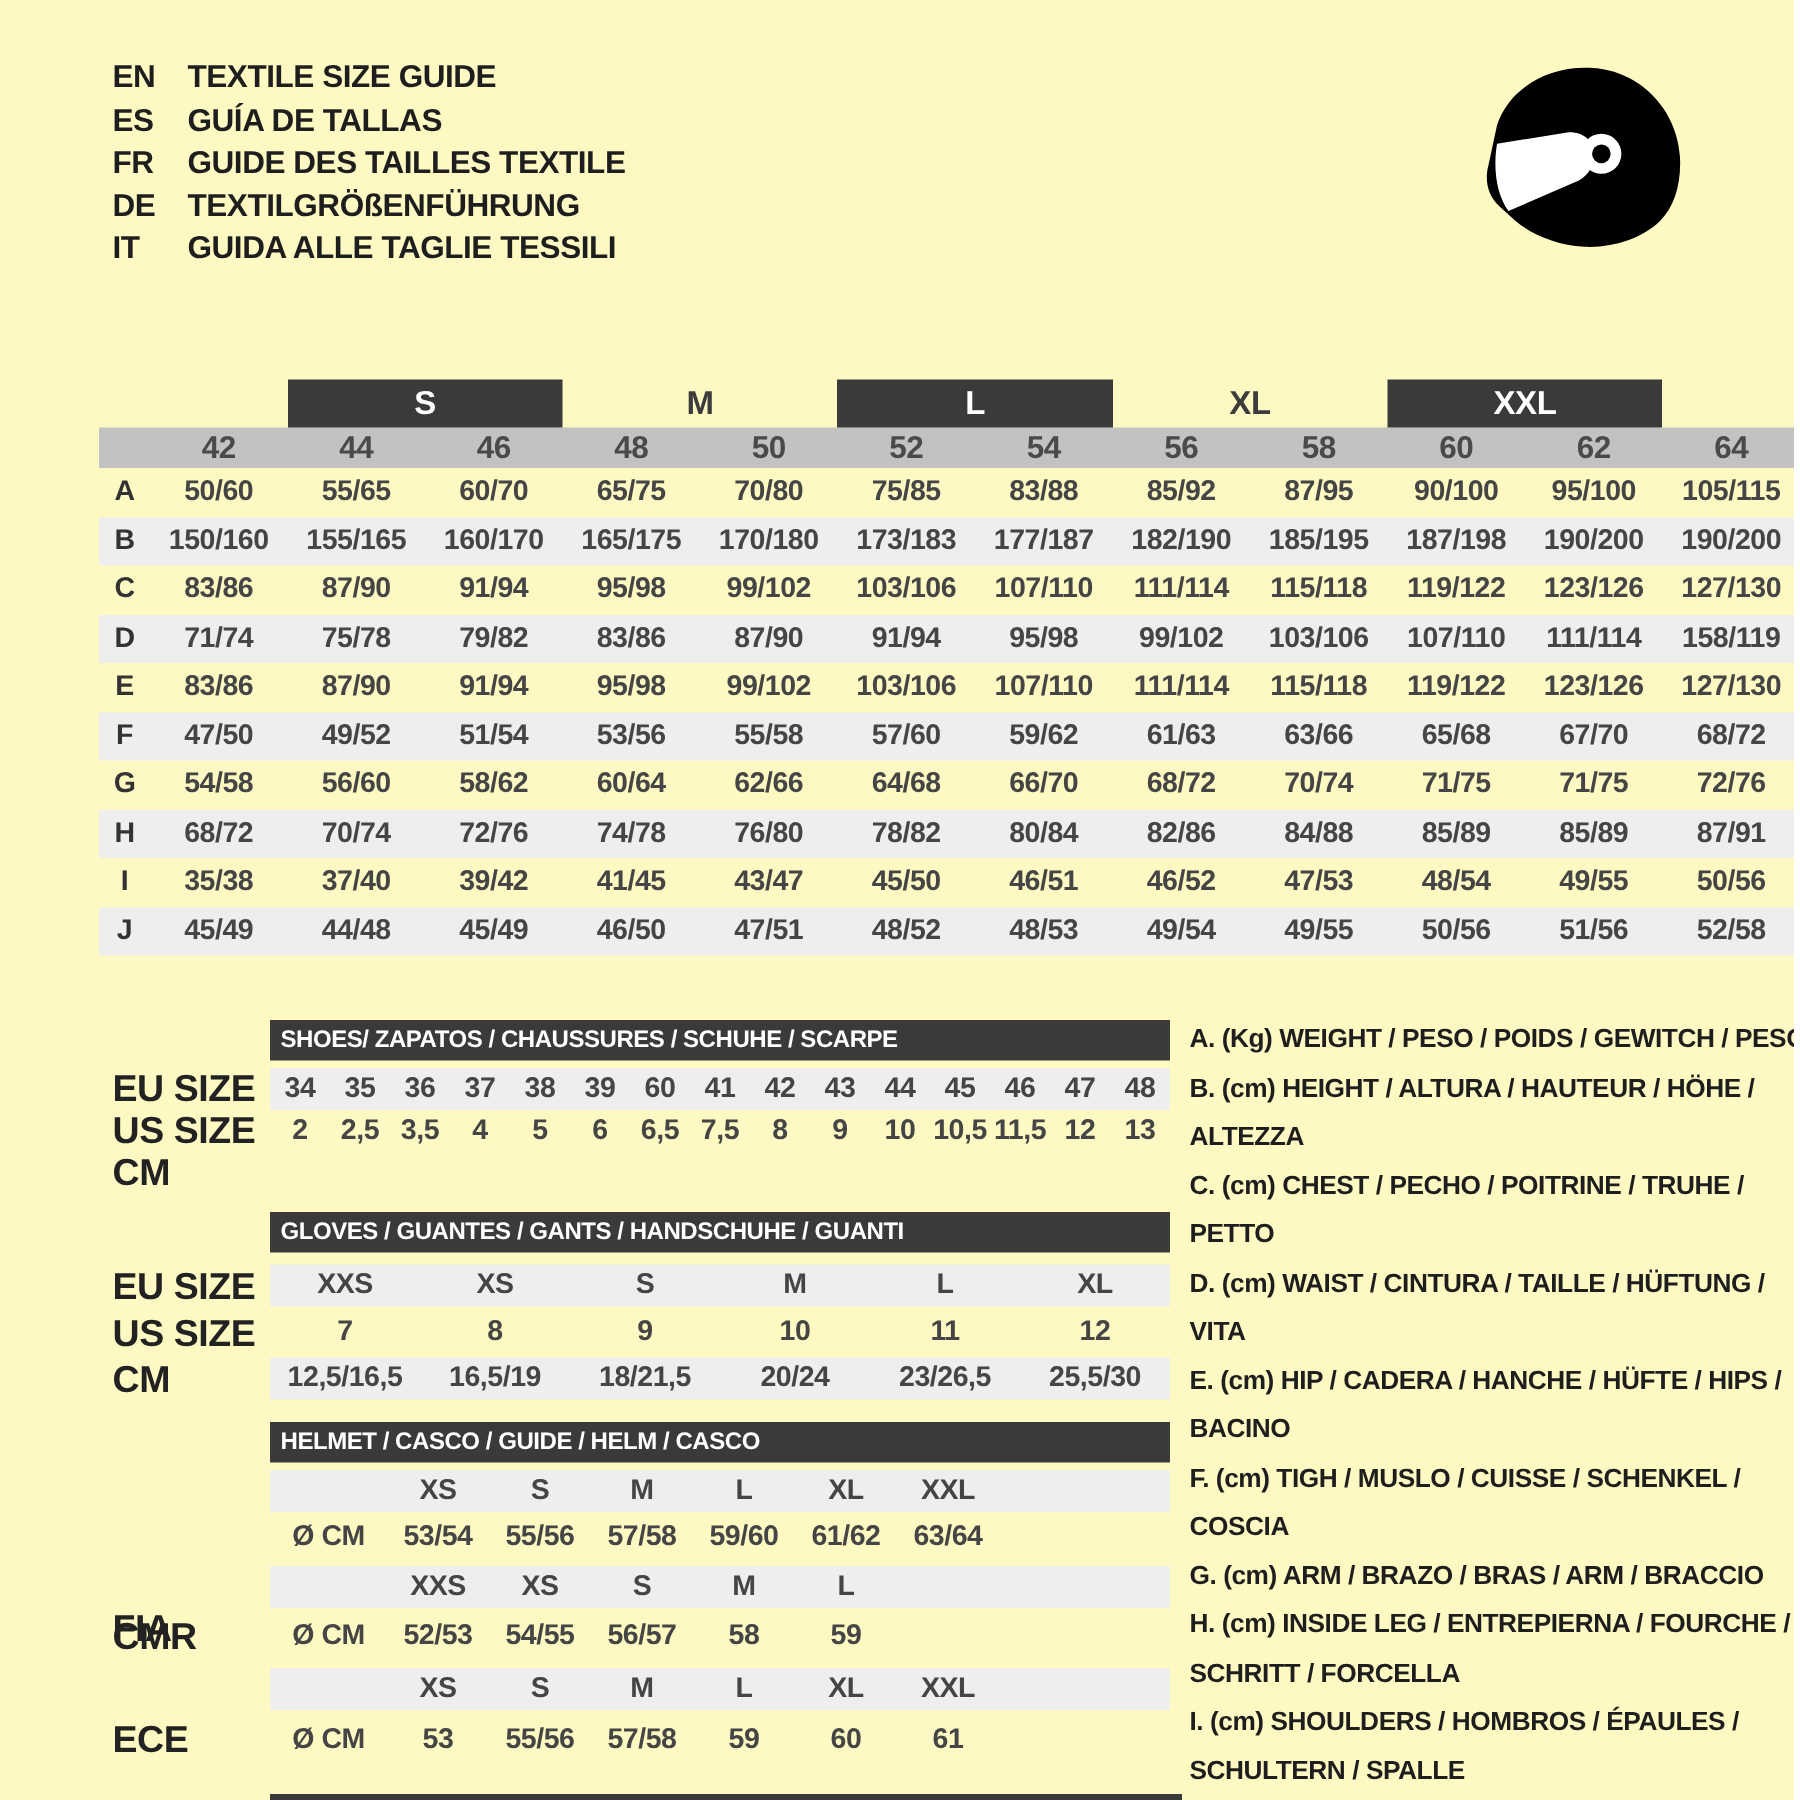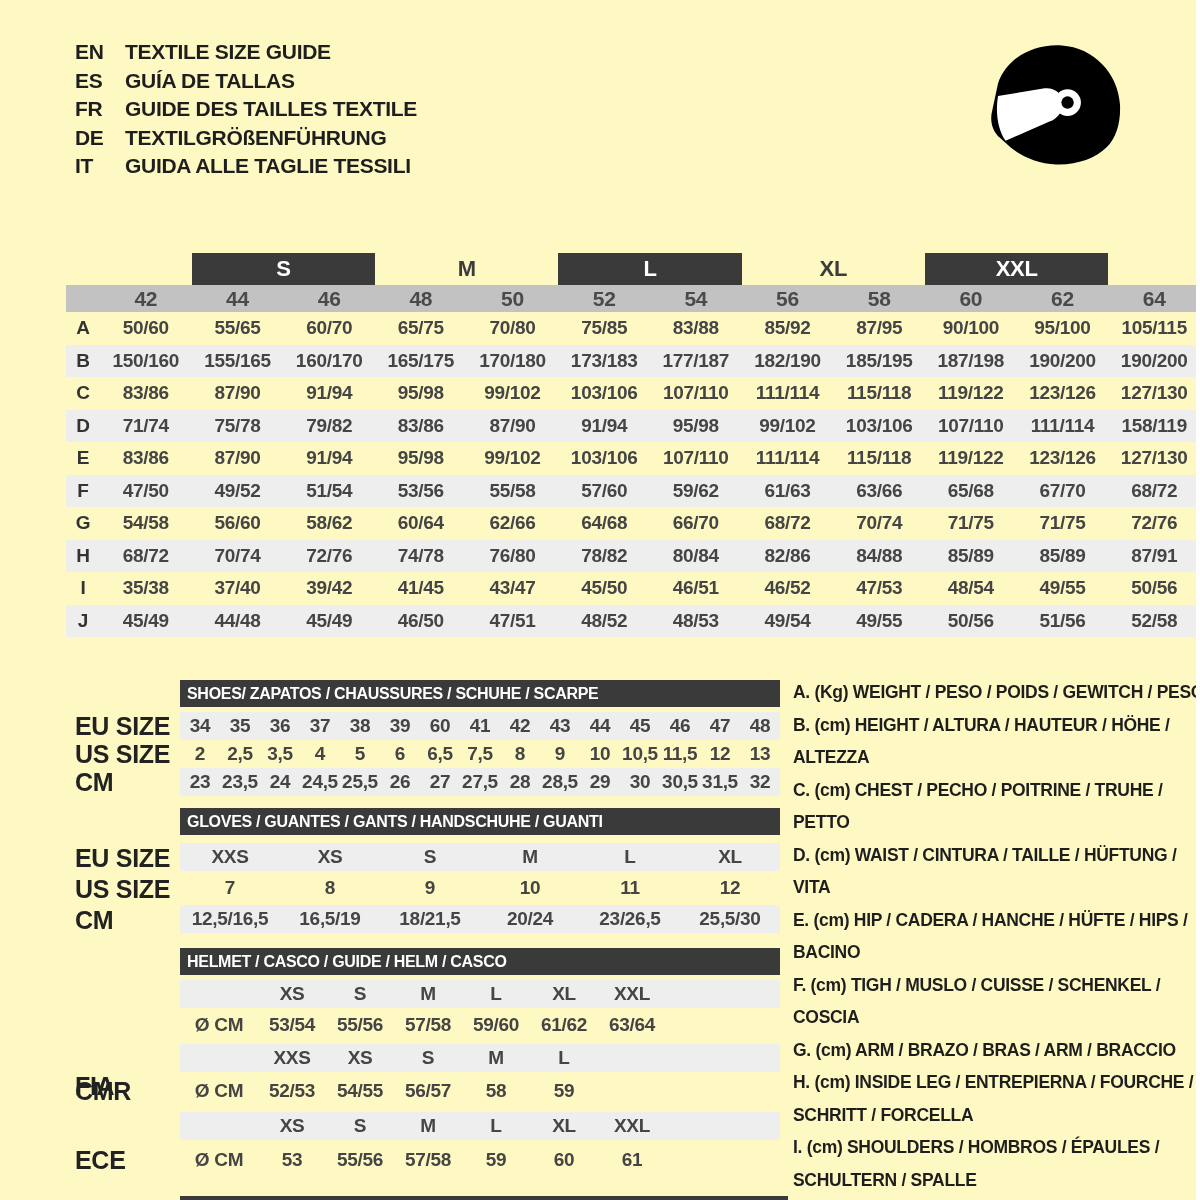--- a/index.html
+++ b/index.html
@@ -290,37 +290,20 @@
       <div class="cell">6,5</div>
       <div class="cell">7,5</div>
       <div class="cell">8</div>
       <div class="cell">9</div>
       <div class="cell">10</div>
       <div class="cell">10,5</div>
       <div class="cell">11,5</div>
       <div class="cell">12</div>
       <div class="cell">13</div>
     </div>
-  <div class="strip-row gray shoes-grid" style="top:768px">
-      <div class="cell">23</div>
-      <div class="cell">23,5</div>
-      <div class="cell">24</div>
-      <div class="cell">24,5</div>
-      <div class="cell">25,5</div>
-      <div class="cell">26</div>
-      <div class="cell">27</div>
-      <div class="cell">27,5</div>
-      <div class="cell">28</div>
-      <div class="cell">28,5</div>
-      <div class="cell">29</div>
-      <div class="cell">30</div>
-      <div class="cell">30,5</div>
-      <div class="cell">31,5</div>
-      <div class="cell">32</div>
-    </div>
 
   <div class="sec-title" style="top:808px">GLOVES / GUANTES / GANTS / HANDSCHUHE / GUANTI</div>
   <div class="outer-label" style="top:848px">EU SIZE</div>
   <div class="outer-label" style="top:879px">US SIZE</div>
   <div class="outer-label" style="top:910px">CM</div>
   <div class="strip-row gray gloves-grid" style="top:843px">
       <div class="cell">XXS</div>
       <div class="cell">XS</div>
       <div class="cell">S</div>
       <div class="cell">M</div>

